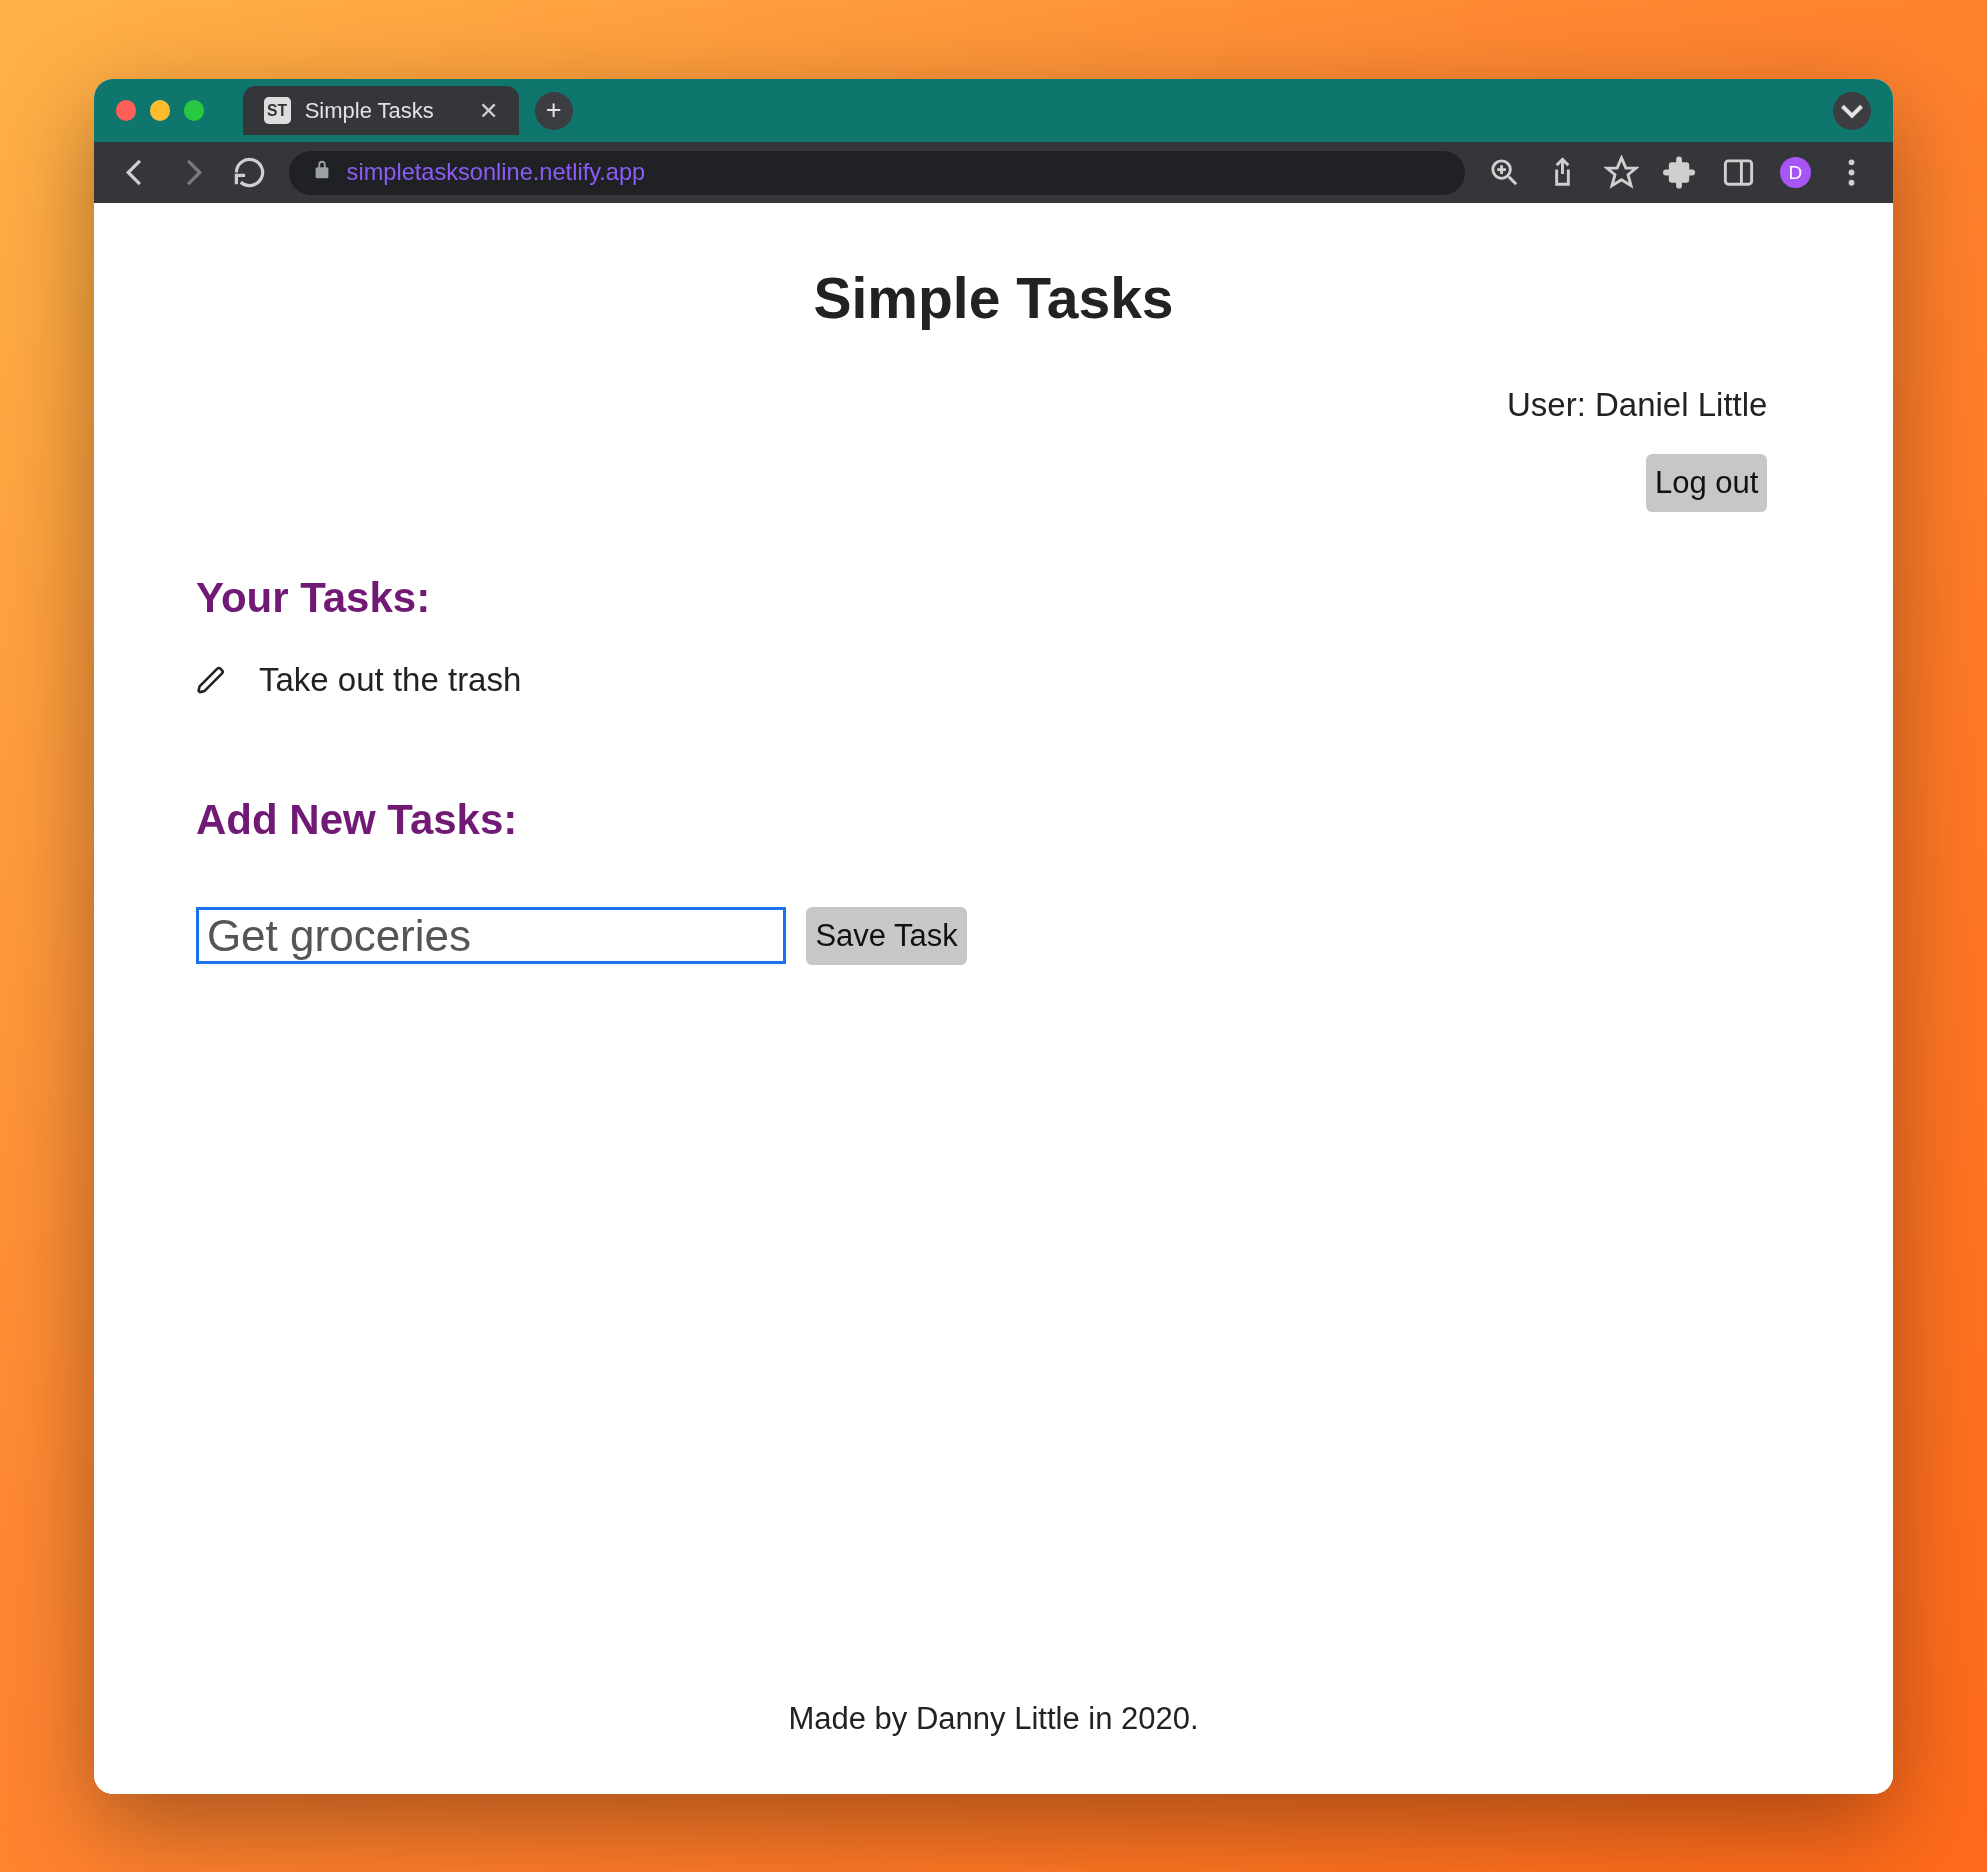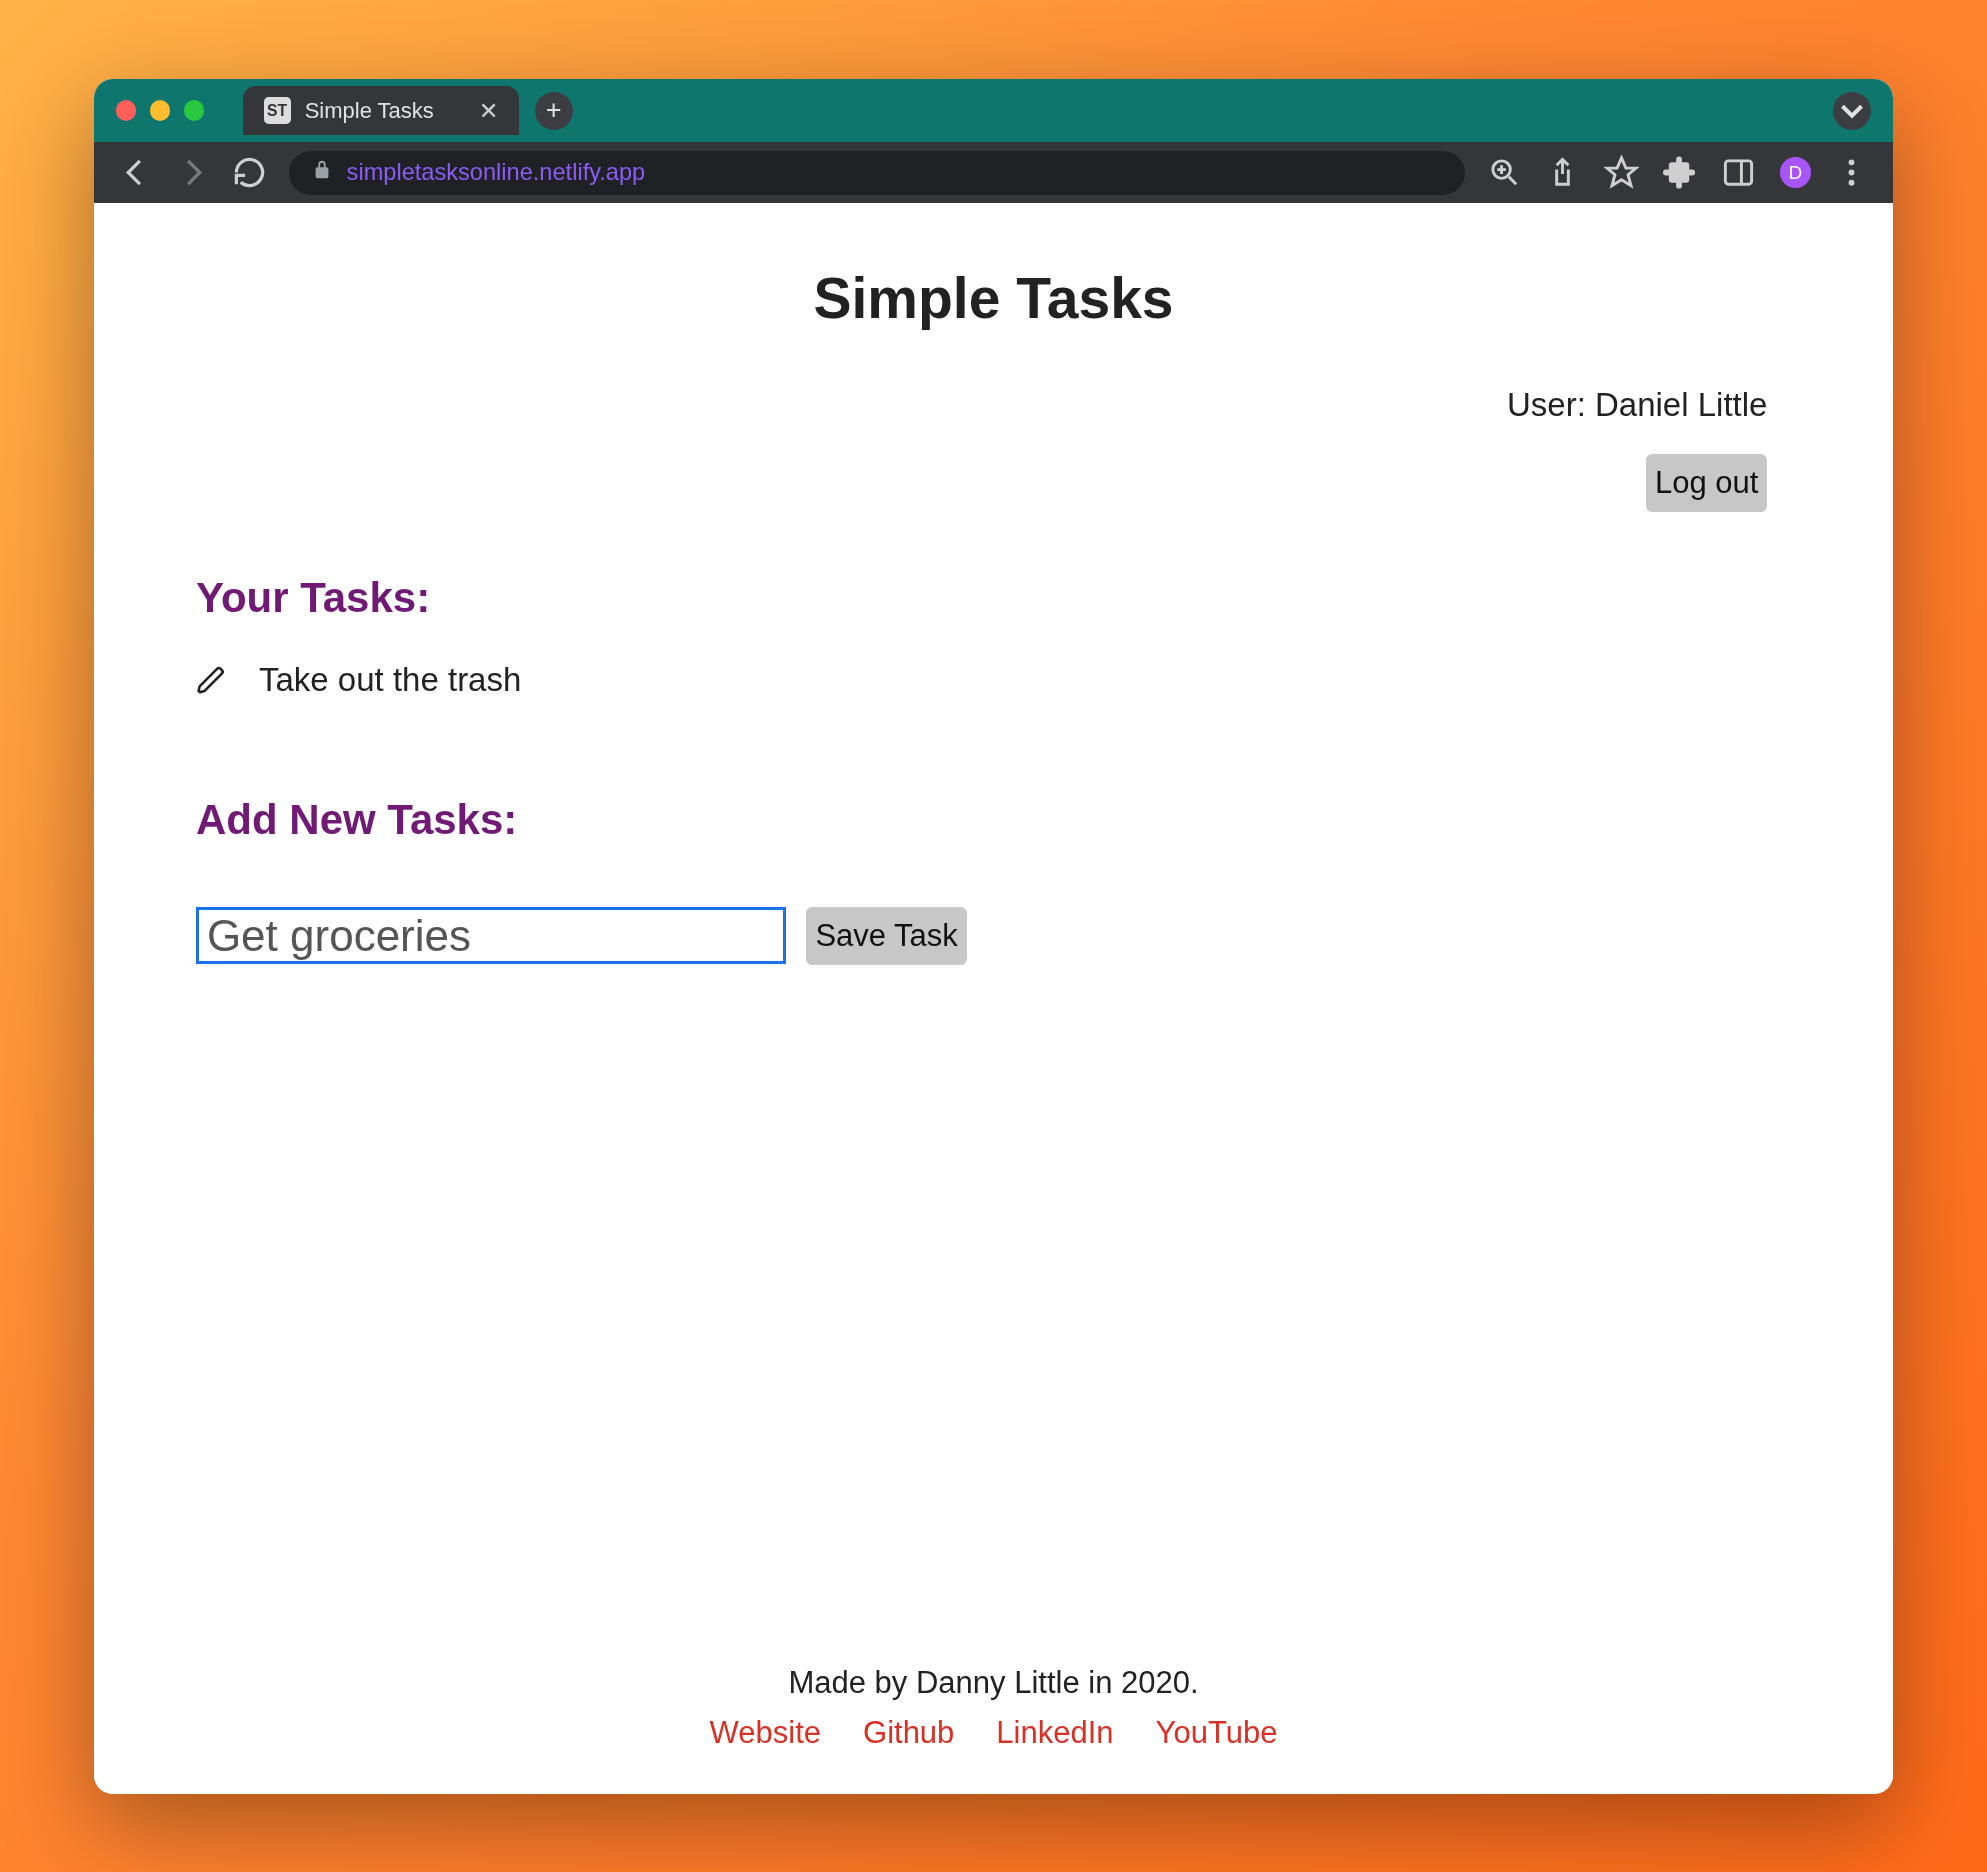--- a/index.html
+++ b/index.html
@@ -318,23 +318,17 @@
 
       <div class="add-row">
         <input class="task-input" type="text" value="Get groceries" style="">
         <button class="btn">Save Task</button>
       </div>
 
     </div>
 
     <div class="footer">
       <div class="footer-credit">Made by Danny Little in 2020.</div>
-      <div class="footer-links">
-        <a href="#">Website</a>
-        <a href="#">Github</a>
-        <a href="#">LinkedIn</a>
-        <a href="#">YouTube</a>
-      </div>
     </div>
   </div>
 
 </div>
 
 
 </body></html>

